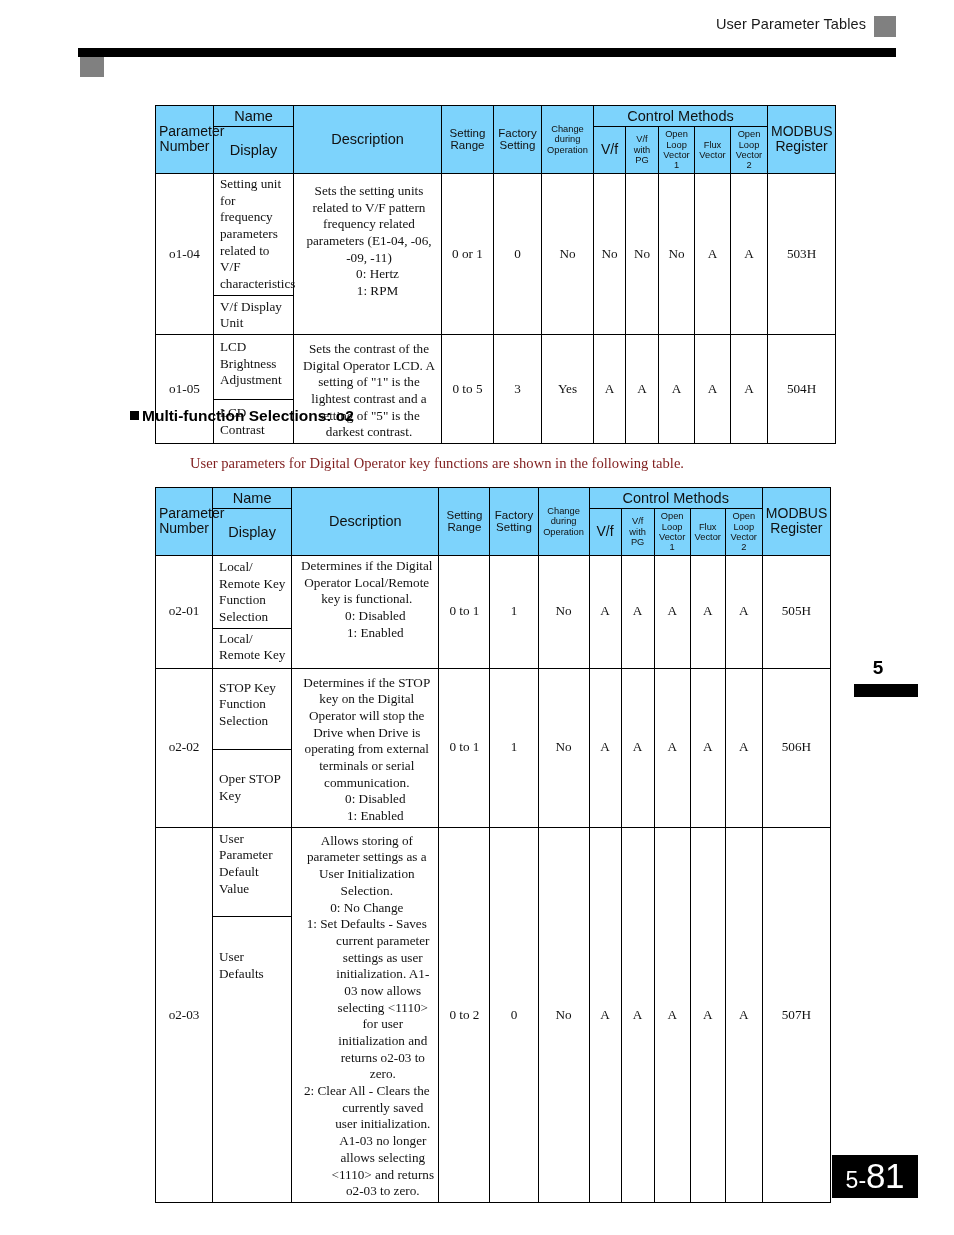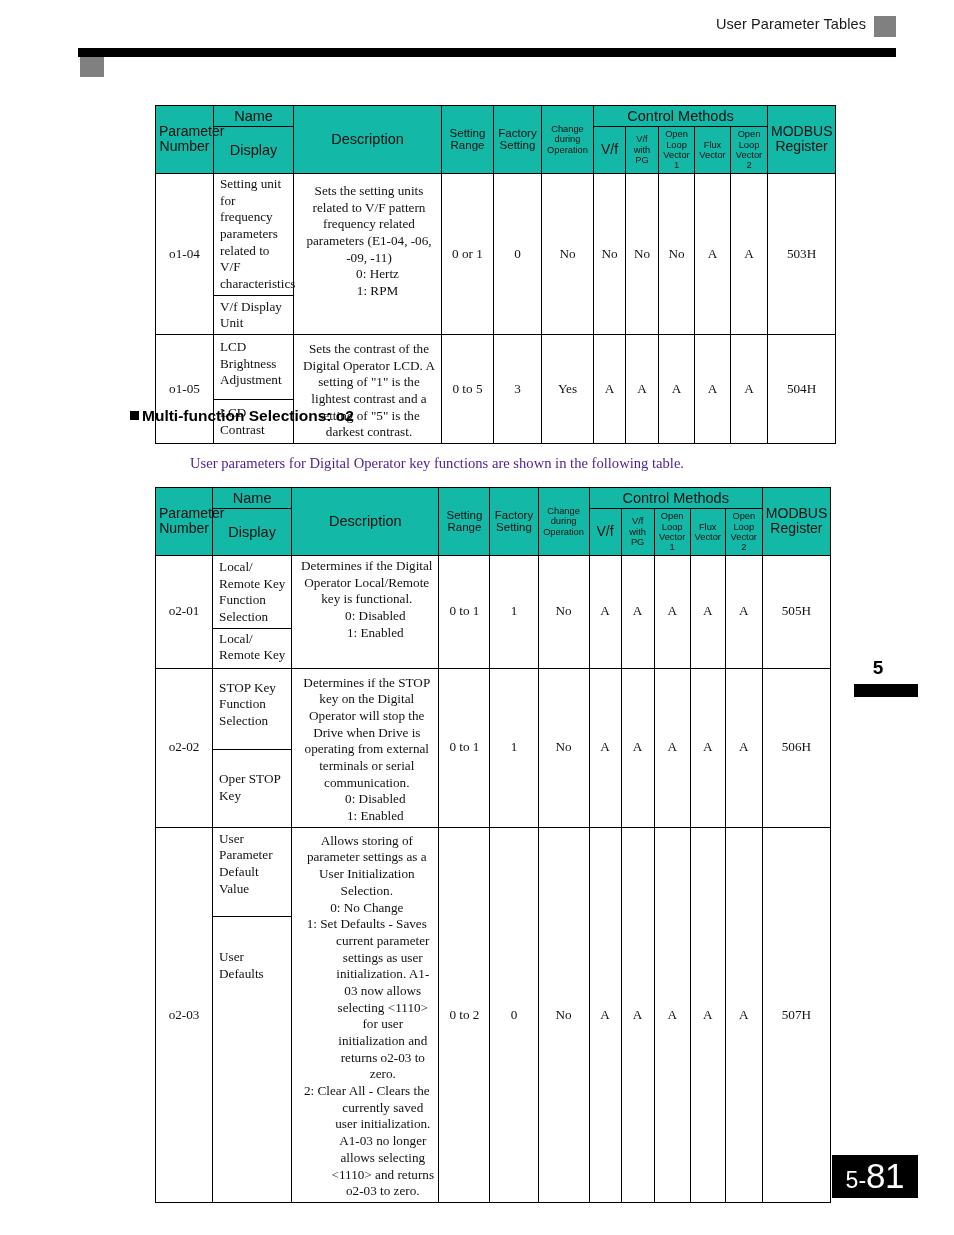--- a/index.html
+++ b/index.html
@@ -100,21 +100,21 @@
     border: 1.6px solid #000;
     background: #fff;
   }
   .ptable td, .ptable th {
     border: 1px solid #000;
     vertical-align: middle;
     padding: 2px 3px;
     font-weight: normal;
   }
   .ptable thead th {
-    background: #14b8a6;
+    background: #7dd3fc;
     font-family: "Liberation Sans", sans-serif;
     text-align: center;
     color: #111;
     line-height: 1.12;
   }
   .h-big   { font-size: 14.5px; }
   .h-med   { font-size: 11.5px; }
   .h-small { font-size: 14px; }
   .h-tiny  { font-size: 9.3px; }
 
@@ -153,21 +153,21 @@
     background: #000;
     margin-right: 3px;
     vertical-align: 1px;
   }
   .sect-intro {
     position: absolute;
     left: 190px;
     top: 455px;
     font-family: "Liberation Serif", serif;
     font-size: 14.6px;
-    color: #4c1d95;
+    color: #7f1d1d;
     white-space: nowrap;
   }
   
   .table2-wrap { position: absolute; left: 155px; top: 487px; }
 </style>
 </head>
 <body>
 
 <div class="page-header">
   <div class="header-title">User Parameter Tables</div>

